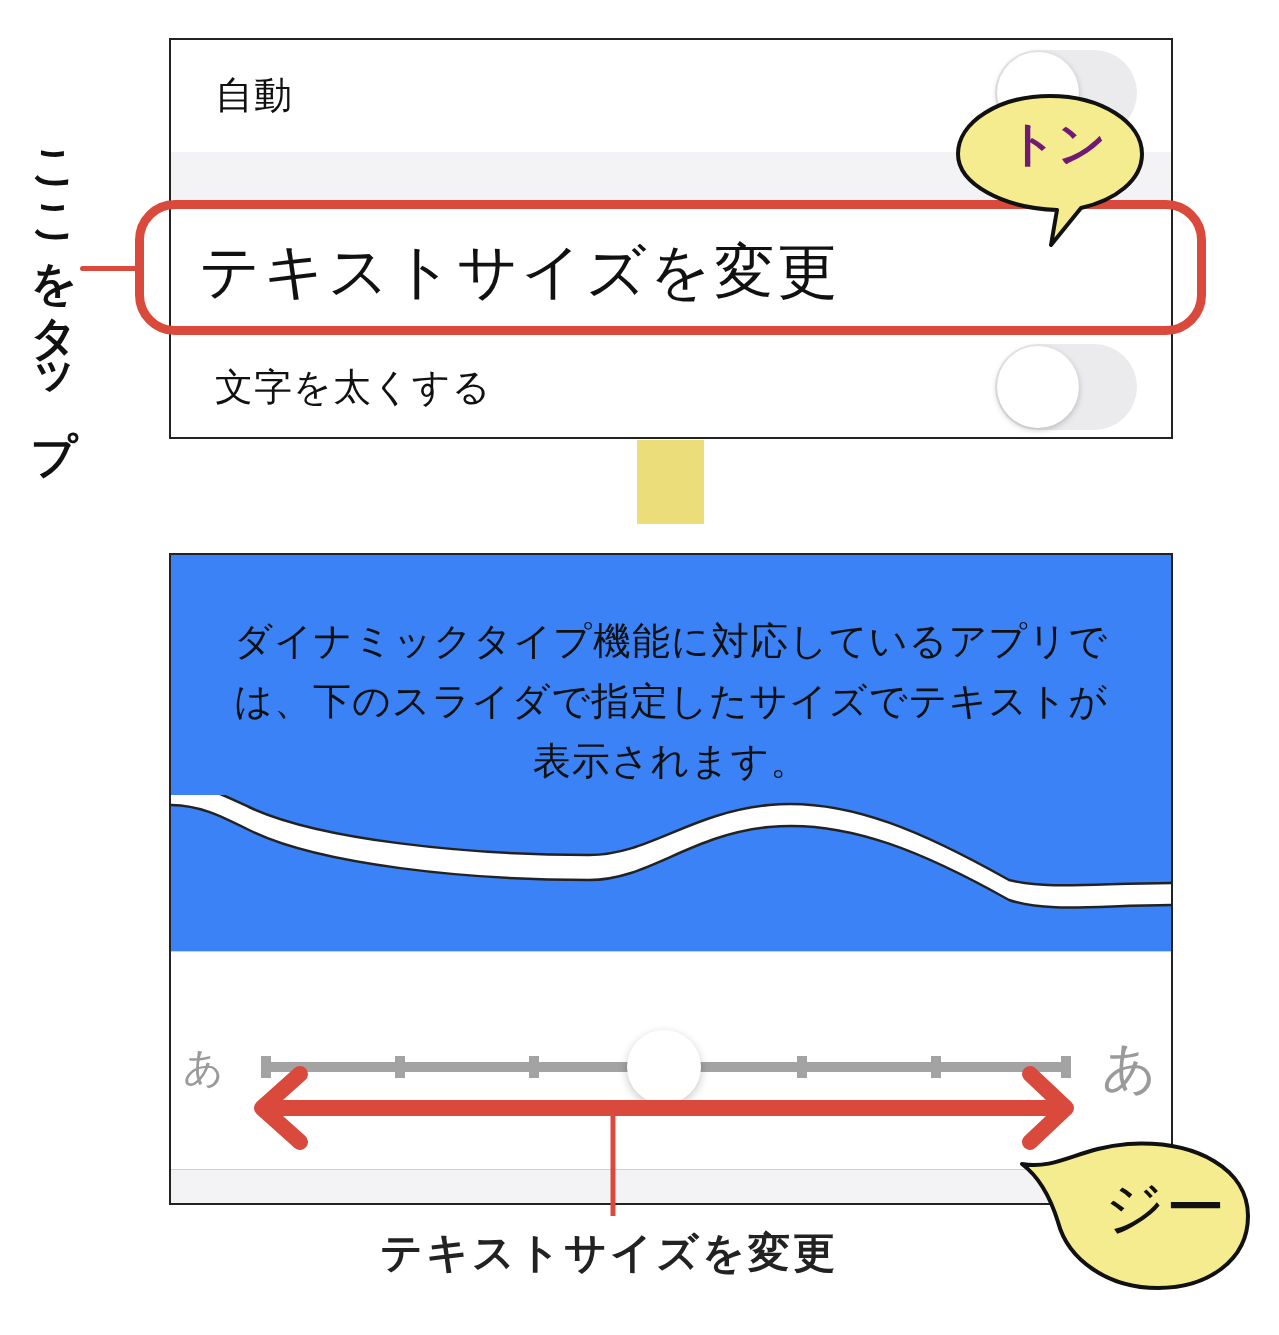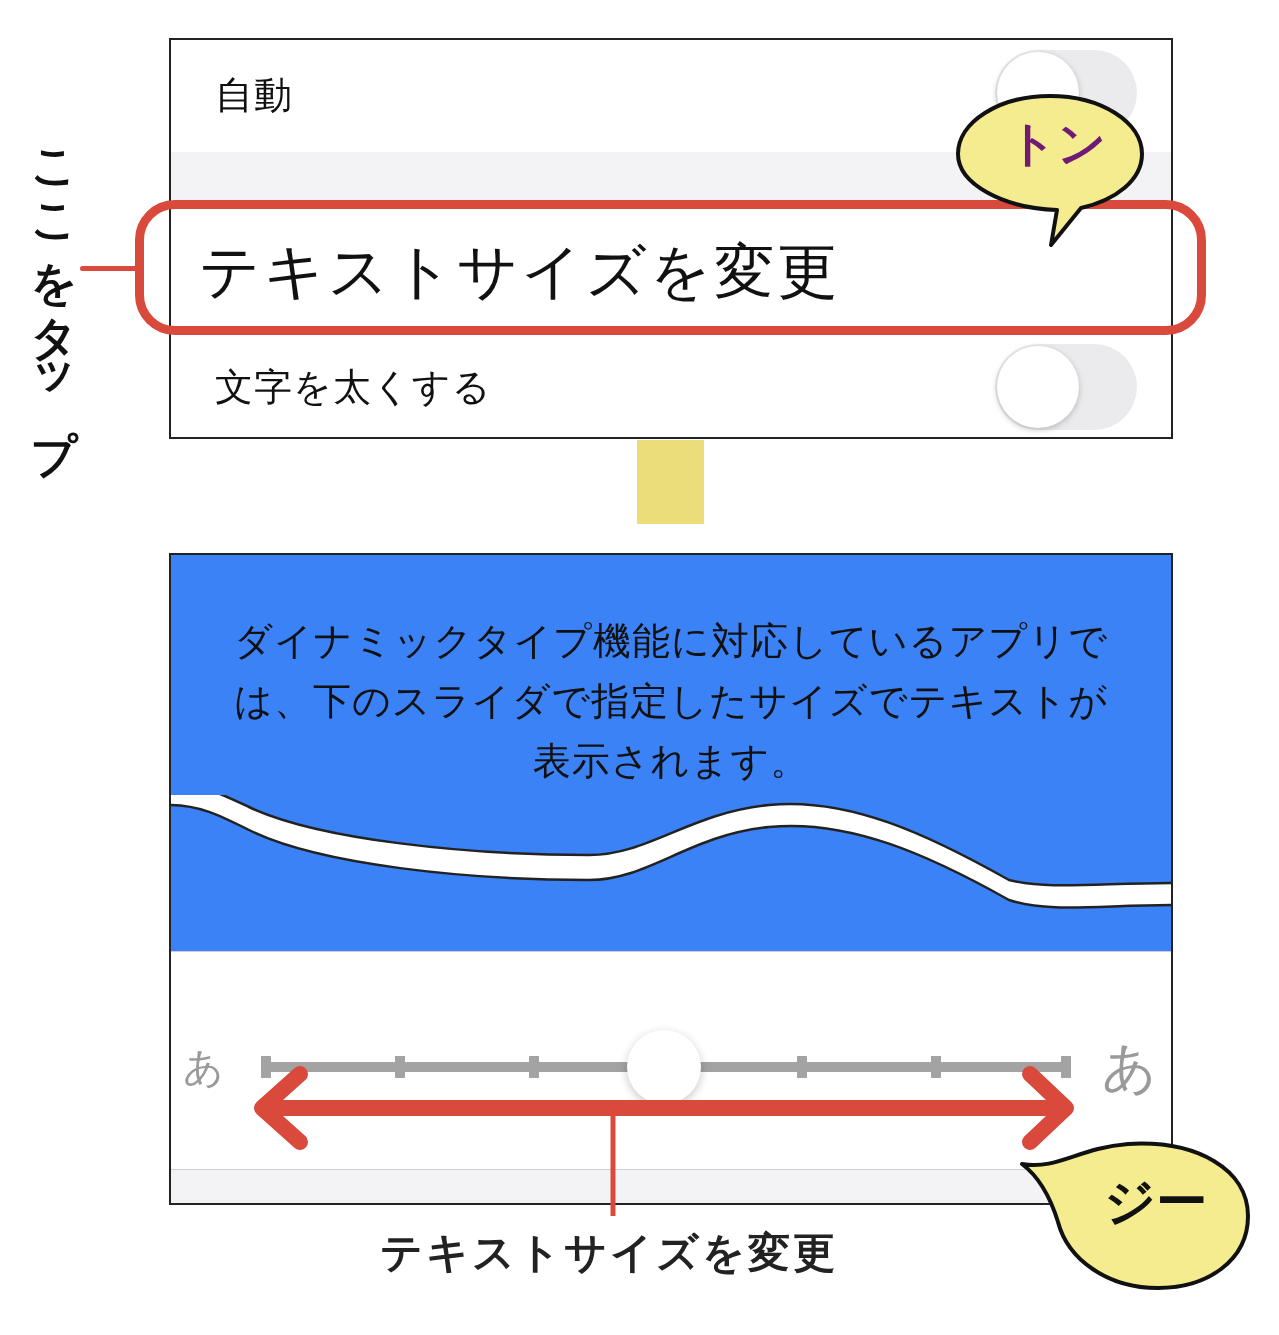--- a/index.html
+++ b/index.html
@@ -40,21 +40,21 @@
   .size-glyph { position: absolute; color: #9a9a9a; }
   #glyph-small { left: 12px; top: 88px; font-size: 40px; }
   #glyph-large { right: 14px; top: 80px; font-size: 54px; }
   #slider-track { position: absolute; left: 90px; top: 110px; width: 808px; height: 10px; background: #a3a3a3; }
   .tick { position: absolute; top: 104px; width: 10px; height: 22px; background: #a3a3a3; }
   #slider-knob { position: absolute; left: 456px; top: 78px; width: 74px; height: 74px; border-radius: 50%; background: #fff; box-shadow: 0 3px 10px rgba(0,0,0,0.22); }
 
   #arrow-svg { position: absolute; left: 240px; top: 1060px; }
   #drag-label { position: absolute; left: 380px; top: 1225px; font-size: 42px; font-weight: bold; color: #222; letter-spacing: 3px; }
   #bubble-jii { position: absolute; left: 1018px; top: 1140px; }
-  #bubble-jii-text { position: absolute; left: 1104px; top: 1168px; font-size: 51px; font-weight: bold; color: #111; }
+  #bubble-jii-text { position: absolute; left: 1104px; top: 1168px; font-size: 60px; font-weight: normal; color: #111; }
 </style>
 </head>
 <body>
 
 <div id="tap-label">ここをタップ</div>
 <div id="tap-connector"></div>
 
 <div class="panel" id="panel-top">
   <div class="row" id="row-auto">
     <span class="row-label">自動</span>

